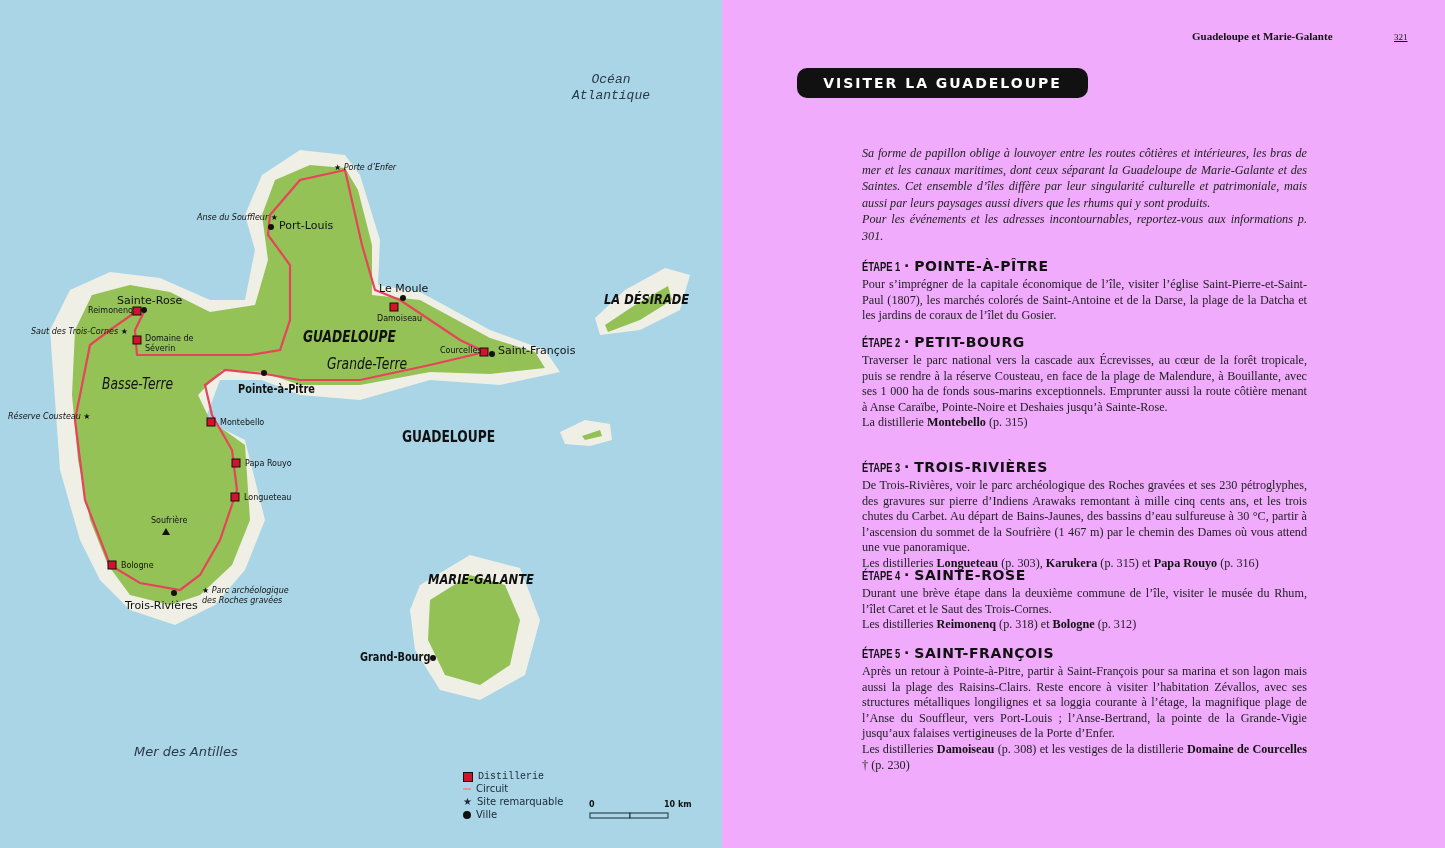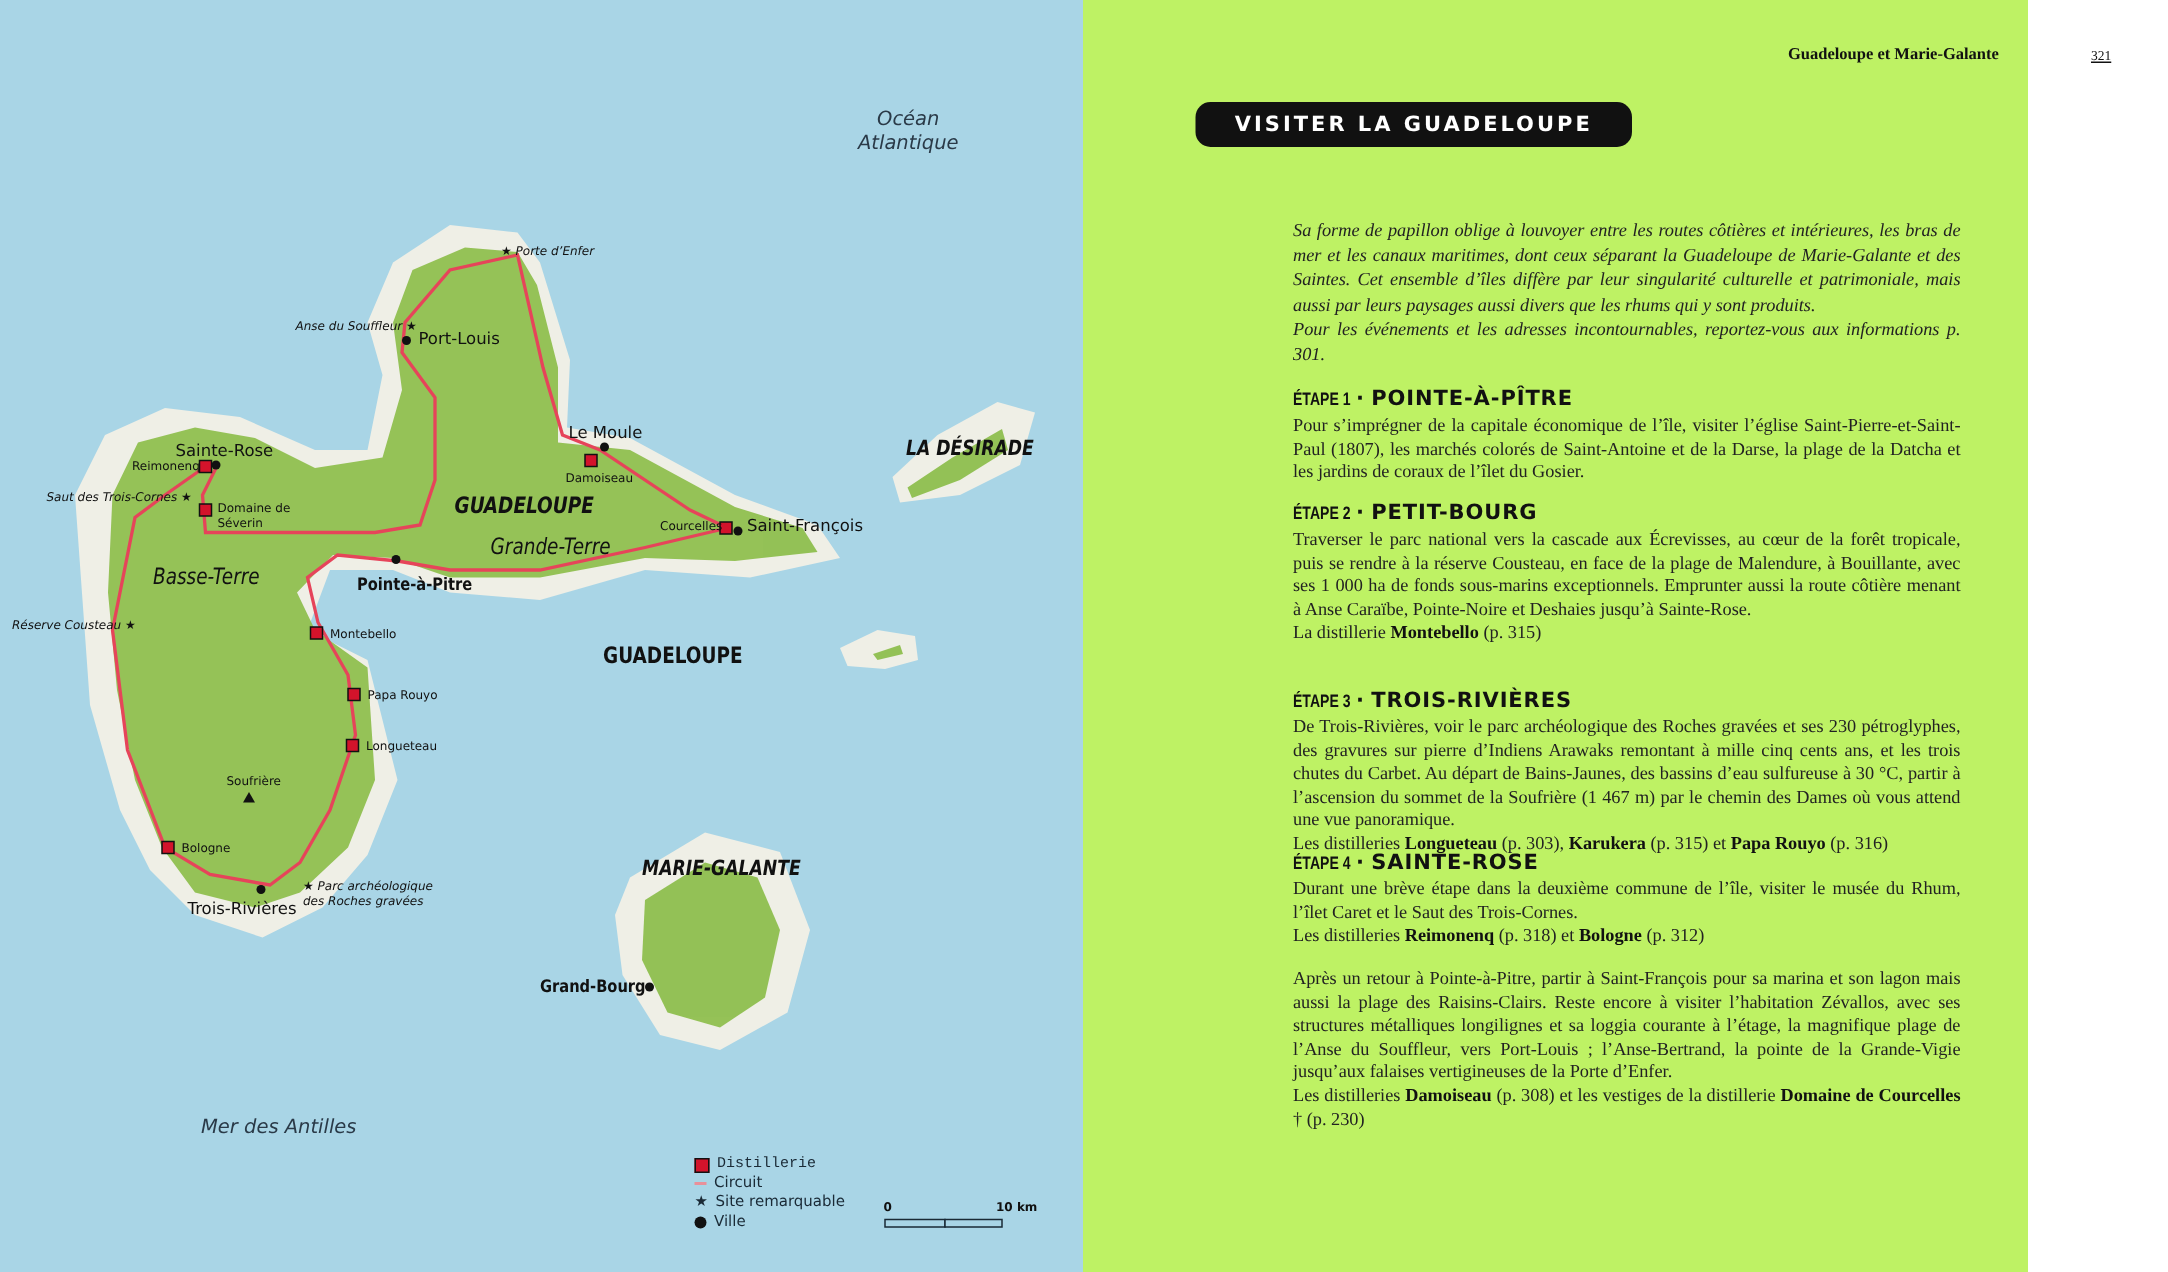--- a/index.html
+++ b/index.html
@@ -12,21 +12,21 @@
   .big { font-size:15px; font-weight:bold; font-family:"DejaVu Sans", sans-serif; transform:scaleX(0.82); transform-origin:left; }
   .region { font-style:italic; font-size:15px; font-weight:600; transform:scaleX(0.82); transform-origin:left; }
   .small { font-size:8px; }
   .smallit { font-size:8px; font-style:italic; }
   .bold11 { font-size:11.5px; font-weight:bold; transform:scaleX(0.85); transform-origin:left; }
   .legend-row { position:absolute; left:463px; font-family:"DejaVu Sans", sans-serif; font-size:10px; color:#1a2a36; display:flex; align-items:center; gap:5px; }
   .lg-sq { width:8px; height:8px; background:#d3132b; border:1px solid #111; }
   .lg-line { width:8px; height:2px; background:#e9909a; }
   .lg-dot { width:8px; height:8px; border-radius:50%; background:#111; }
   .lg-star { font-size:10px; width:9px; text-align:center; }
-  #page { position:absolute; left:722px; top:0; width:630px; height:848px; background:#bef264; }
+  #page { position:absolute; left:722px; top:0; width:723px; height:848px; background:#f0abfc; }
   .runhead { position:absolute; top:30px; left:470px; font-size:11px; font-weight:bold; color:#111; }
   .pagenum { position:absolute; top:32px; left:672px; font-size:9px; color:#111;text-decoration:underline; }
   .title-band { position:absolute; left:75px; top:68px; width:291px; height:30px; background:#111; color:#fff; display:flex; align-items:center; justify-content:center; font-family:"DejaVu Sans", sans-serif; font-weight:bold; font-size:14px; letter-spacing:2px;border-radius:10px; }
   .intro { position:absolute; left:140px; top:145px; width:445px; font-style:italic; font-size:12.2px; line-height:16.6px; color:#222; text-align:justify; }
   .intro p { margin:0; }
   .step { position:absolute; left:140px; width:445px; color:#222; }
   .step h3 { margin:0 0 1px 0; font-size:14px; line-height:17px; font-family:"DejaVu Sans", sans-serif; font-weight:bold; color:#111; }
   .step h3 .etape { font-family:"Liberation Sans", sans-serif; font-weight:bold; font-size:12px; display:inline-block; transform:scaleX(0.78); transform-origin:left; margin-right:-12px; }
   .step h3 .name { letter-spacing:0.6px; }
   .step p { margin:0; font-size:12.2px; line-height:15.6px; text-align:justify; }
@@ -76,21 +76,21 @@
     </g>
 
     <polygon points="166,528 170,535 162,535" fill="#111"></polygon>
 
     <g>
       <rect x="590" y="813" width="40" height="5" fill="#a9d5e6" stroke="#1a2a36" stroke-width="1"></rect>
       <rect x="630" y="813" width="38" height="5" fill="#a9d5e6" stroke="#1a2a36" stroke-width="1"></rect>
     </g>
   </svg>
 
-  <div class="lbl sea" style="left:572px;top:72px;text-align:center;line-height:16px;">
+  <div class="lbl sea" style="left:572px;top:72px;text-align:center;line-height:16px;font-family:Liberation Mono, monospace;">
     <div>Océan</div>
       <div>Atlantique</div>
   </div>
   <div class="lbl sea" style="left:134px;top:745px;">Mer des Antilles</div>
 
   <div class="lbl big" style="left:402px;top:430px;">GUADELOUPE</div>
   <div class="lbl region" style="left:303px;top:330px;">GUADELOUPE</div>
   <div class="lbl region" style="left:327px;top:357px;font-weight:500;">Grande-Terre</div>
   <div class="lbl region" style="left:102px;top:377px;font-weight:500;">Basse-Terre</div>
   <div class="lbl region" style="left:604px;top:292px;font-size:14px;">LA DÉSIRADE</div>
@@ -170,16 +170,17 @@
     <p><span>Les distilleries </span><b>Longueteau</b><span> (p. 303), </span><b>Karukera</b><span> (p. 315) et </span><b>Papa Rouyo</b><span> (p. 316)</span></p>
   </div>
 
   <div class="step" style="top:567px;">
     <h3><span class="etape">ÉTAPE 4</span> · <span class="name">SAINTE-ROSE</span></h3>
     <p>Durant une brève étape dans la deuxième commune de l’île, visiter le musée du Rhum, l’îlet Caret et le Saut des Trois-Cornes.</p>
     <p><span>Les distilleries </span><b>Reimonenq</b><span> (p. 318) et </span><b>Bologne</b><span> (p. 312)</span></p>
   </div>
 
   <div class="step" style="top:645px;">
+    <h3><span class="etape">ÉTAPE 5</span> · <span class="name">SAINT-FRANÇOIS</span></h3>
     <p>Après un retour à Pointe-à-Pitre, partir à Saint-François pour sa marina et son lagon mais aussi la plage des Raisins-Clairs. Reste encore à visiter l’habitation Zévallos, avec ses structures métalliques longilignes et sa loggia courante à l’étage, la magnifique plage de l’Anse du Souffleur, vers Port-Louis ; l’Anse-Bertrand, la pointe de la Grande-Vigie jusqu’aux falaises vertigineuses de la Porte d’Enfer.</p>
     <p><span>Les distilleries </span><b>Damoiseau</b><span> (p. 308) et les vestiges de la distillerie </span><b>Domaine de Courcelles</b><span> † (p. 230)</span></p>
   </div>
 </div>
 
 </body></html>

